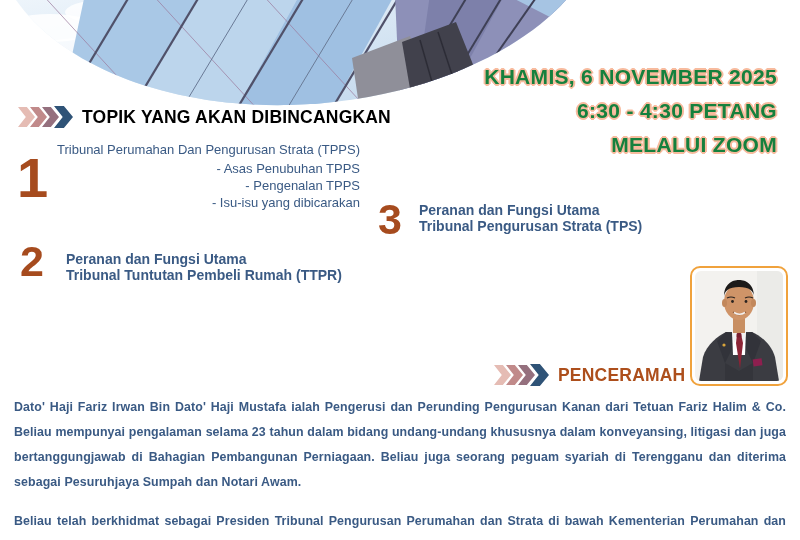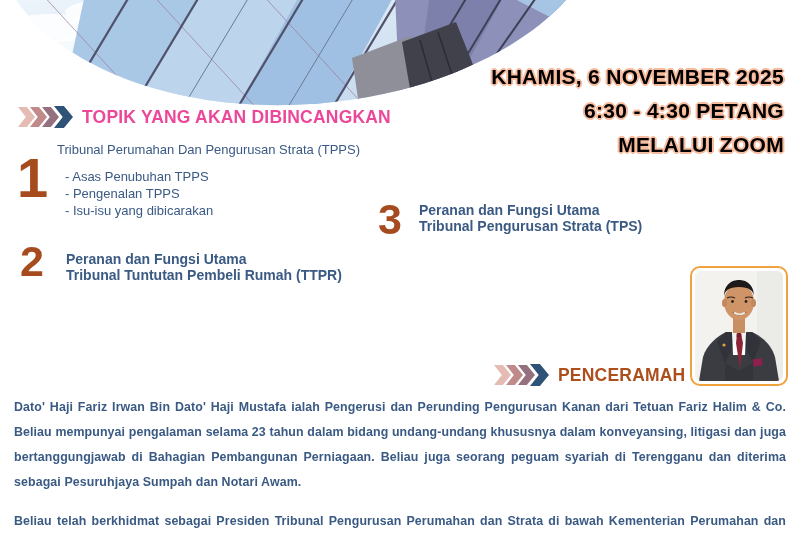--- a/index.html
+++ b/index.html
@@ -2,46 +2,46 @@
 <html><head>
 <meta charset="utf-8">
 <style>
   html,body{margin:0;padding:0;background:#ffffff;}
   body{font-family:"Liberation Sans", sans-serif;}
   .canvas{position:relative;width:800px;height:540px;background:#ffffff;overflow:hidden;}
 
   .hero{position:absolute;left:0;top:0;}
 
   .date-block{
-    position:absolute;top:60px;right:16px;text-align:right;
-    font-weight:800;font-size:21px;line-height:34px;color:#000000;
+    position:absolute;top:60px;right:23px;text-align:right;
+    font-weight:800;font-size:21px;line-height:34px;color:#15803d;
     letter-spacing:.3px;
     text-shadow:-2px 0 0 #f7bb9e,2px 0 0 #f7bb9e,0 -2px 0 #f7bb9e,0 2px 0 #f7bb9e,
                 -1px -1px 0 #f7bb9e,1px -1px 0 #f7bb9e,-1px 1px 0 #f7bb9e,1px 1px 0 #f7bb9e;
   }
 
   .chevrons{display:inline-flex;align-items:center;}
   .chev{display:inline-block;width:17px;height:20px;margin-right:-5px;
     clip-path:polygon(0% 0%,52% 0%,100% 50%,52% 100%,0% 100%,46% 50%);}
   .chev.c1{background:#e5bcb4;}
   .chev.c2{background:#c18a8a;}
   .chev.c3{background:#95707e;}
   .chev.c4{background:#2f5377;width:19px;height:22px;margin-right:0;}
 
   .topics-heading-row{position:absolute;left:18px;top:106px;display:flex;align-items:center;}
-  .topics-heading{margin-left:9px;color:#ec4899;font-weight:800;font-size:17.5px;letter-spacing:.2px;}
+  .topics-heading{margin-left:9px;color:#000000;font-weight:800;font-size:17.5px;letter-spacing:.2px;}
 
   .topic-number{position:absolute;color:#a64b1e;font-weight:800;line-height:.9;}
   .num-1{left:17px;top:153px;font-size:56px;}
   .num-2{left:20px;top:242px;font-size:43px;}
   .num-3{left:378px;top:200px;font-size:43px;}
 
   .blue{color:#3a5a84;}
   .topic1-content{position:absolute;left:57px;top:141px;font-size:13px;font-weight:400;line-height:17px;}
-  .topic1-content .subs{margin-top:10px;padding-left:8px;}
+  .topic1-content .subs{margin-top:2px;padding-left:8px;text-align:right;}
   .topic-lines{position:absolute;font-size:14px;font-weight:700;line-height:16px;}
   .t2-lines{left:66px;top:251px;}
   .t3-lines{left:419px;top:202px;}
 
   .speaker-photo-frame{
     position:absolute;left:690px;top:266px;width:88px;height:110px;
     background:#ffffff;border:2px solid #f0a23c;border-radius:10px;padding:3px;
   }
   .speaker-photo-frame svg{display:block;border-radius:6px;}
 

